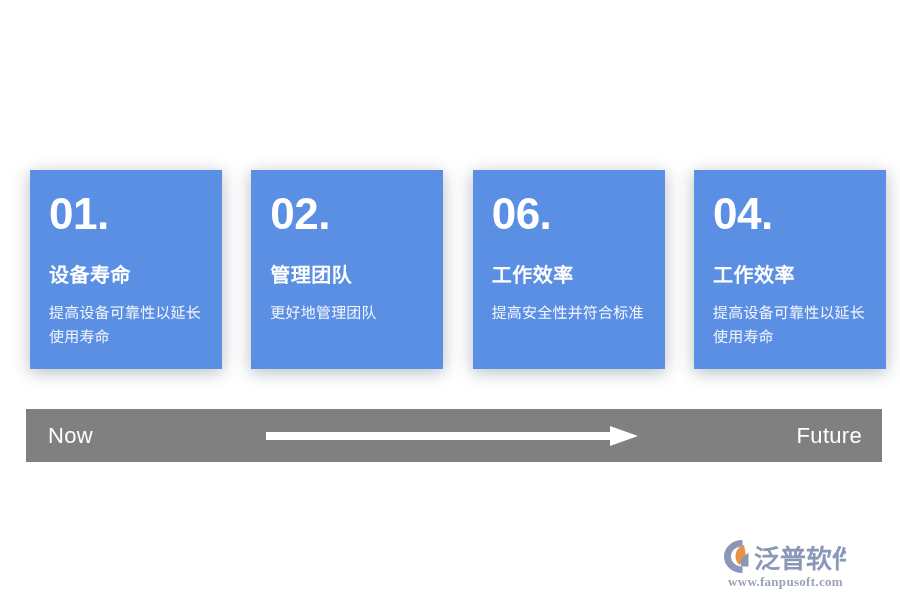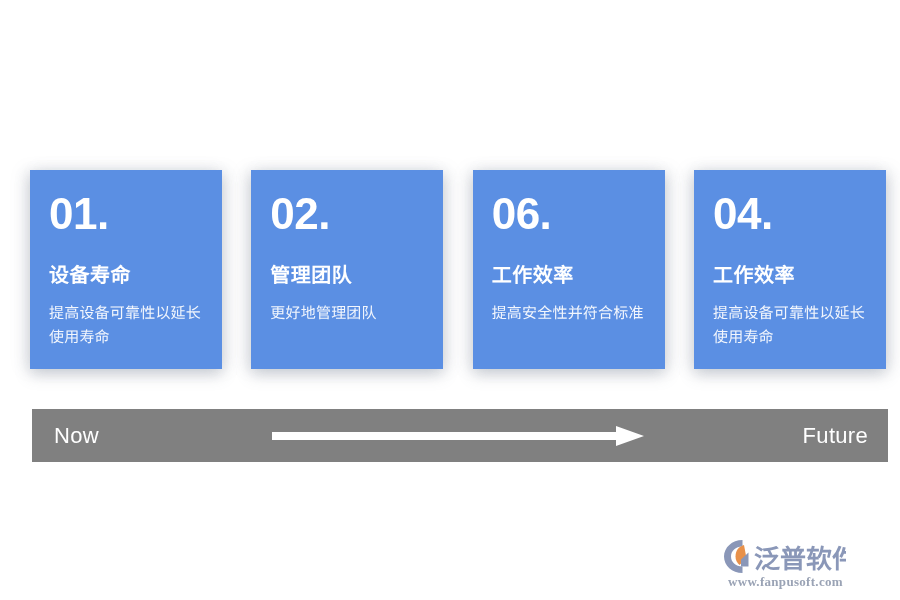--- a/index.html
+++ b/index.html
@@ -75,21 +75,21 @@
     font-size: 15px;
     font-weight: normal;
     line-height: 1.62;
     margin: 15px 0 0 2px;
     letter-spacing: 0.2px;
   }
 
   
   .timeline-bar {
     position: absolute;
-    left: 32px;
+    left: 26px;
     top: 409px;
     width: 856px;
     height: 53px;
     background: #808080;
   }
 
   .timeline-label {
     position: absolute;
     top: 50%;
     transform: translateY(-50%);

